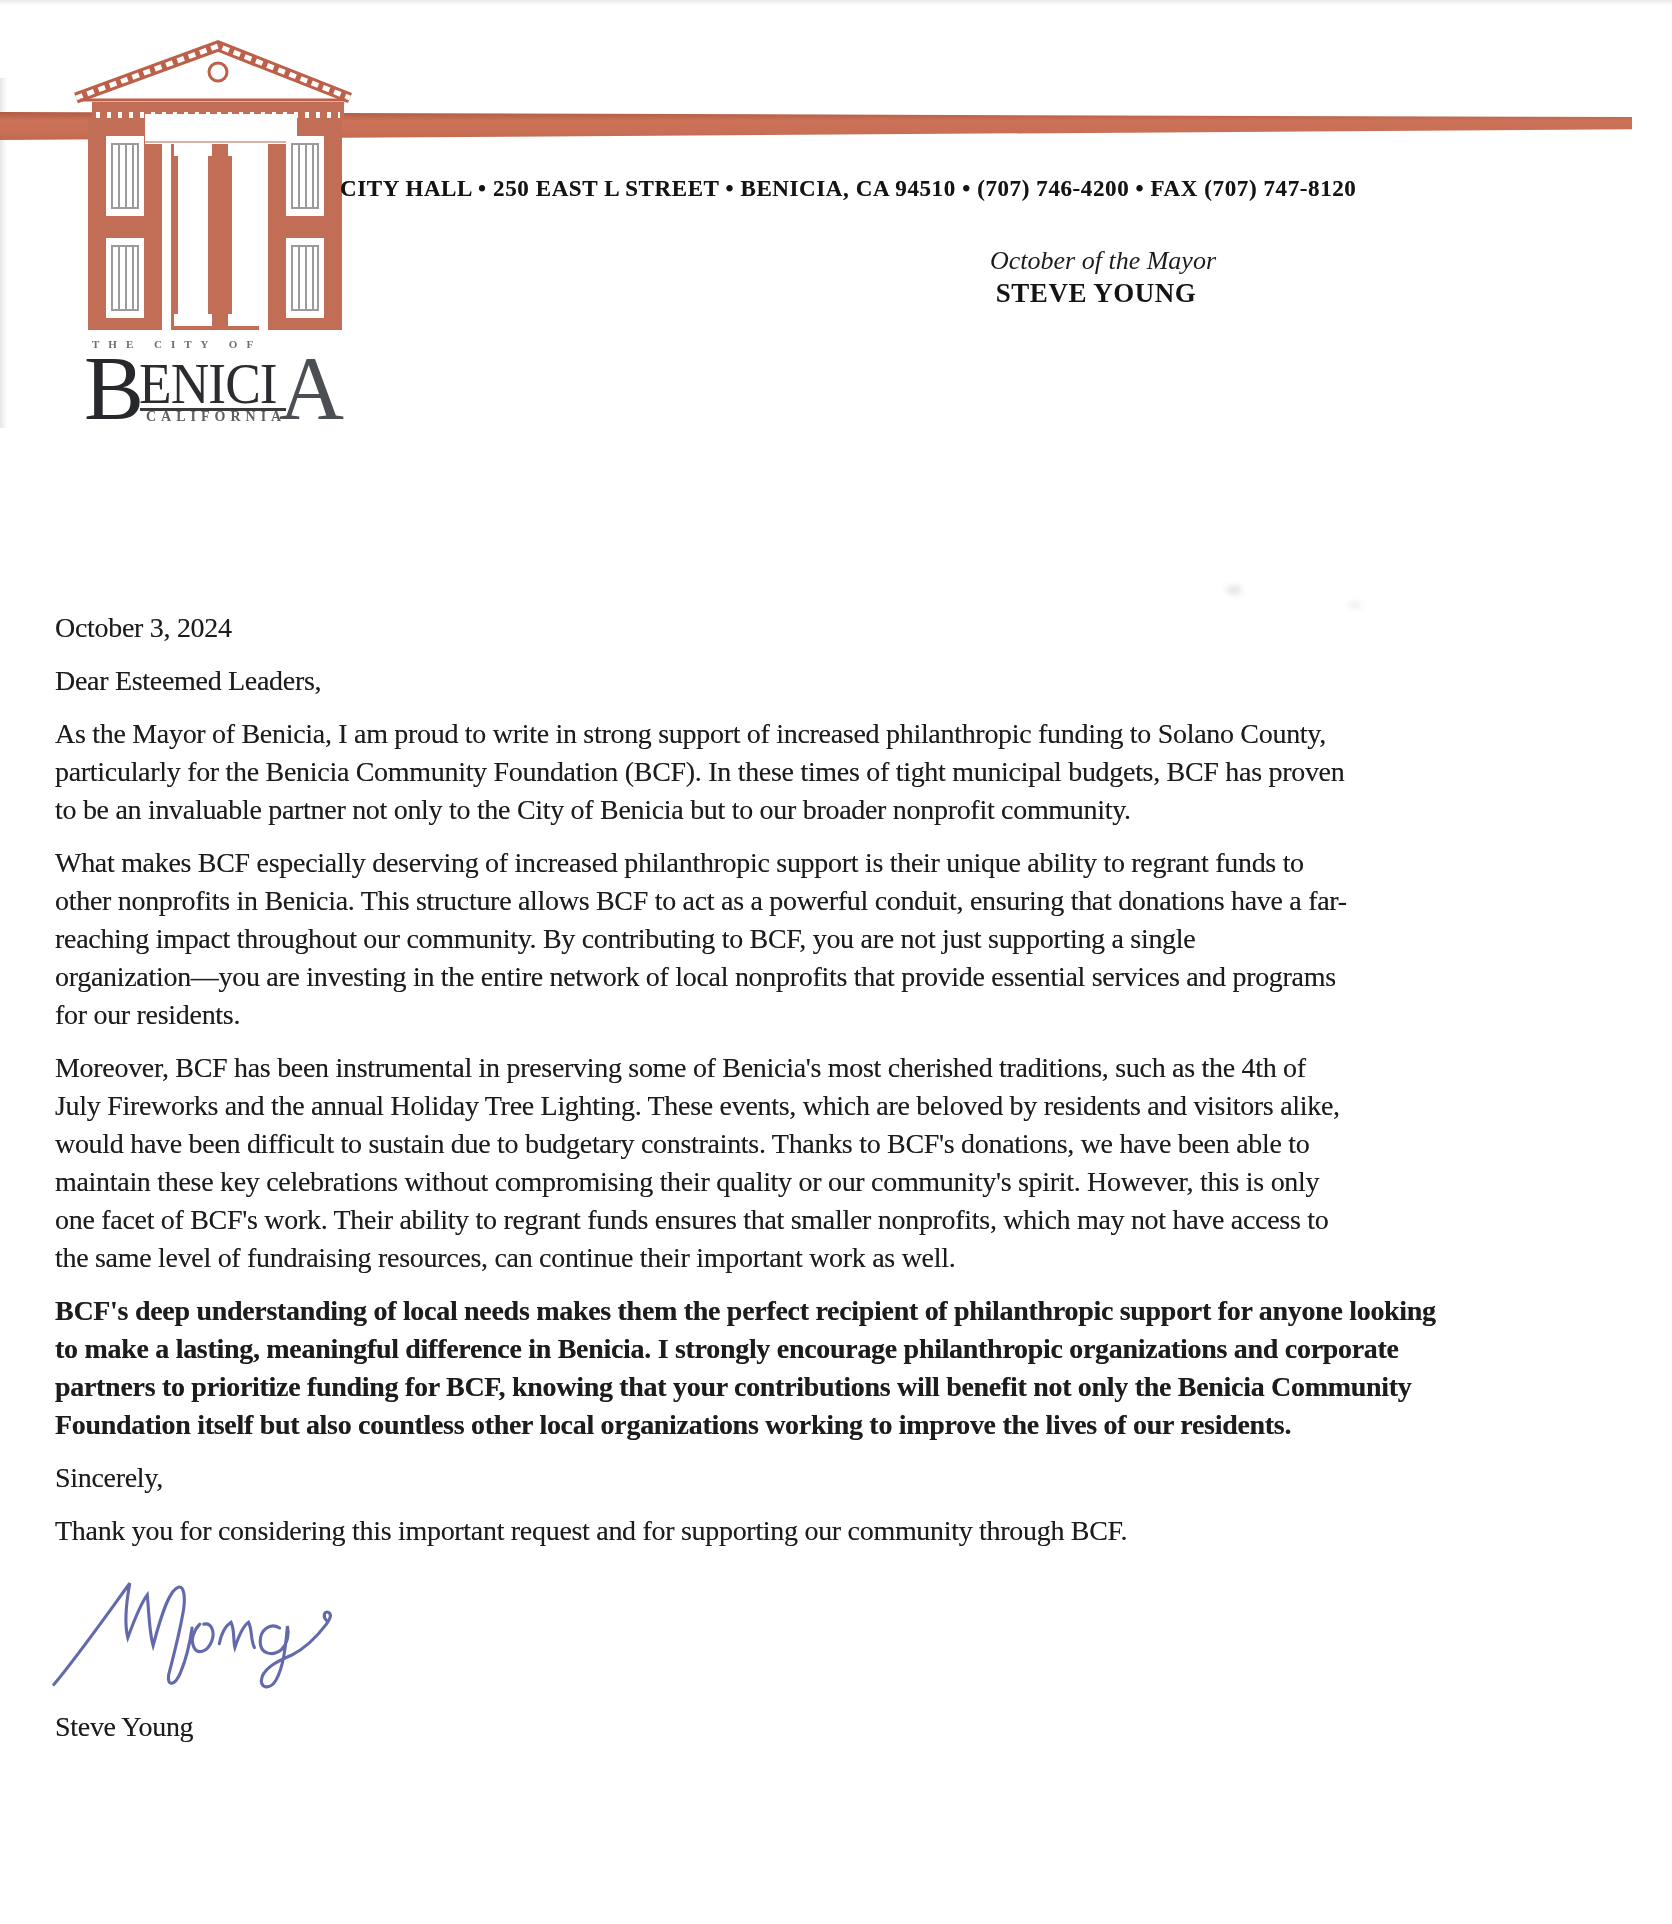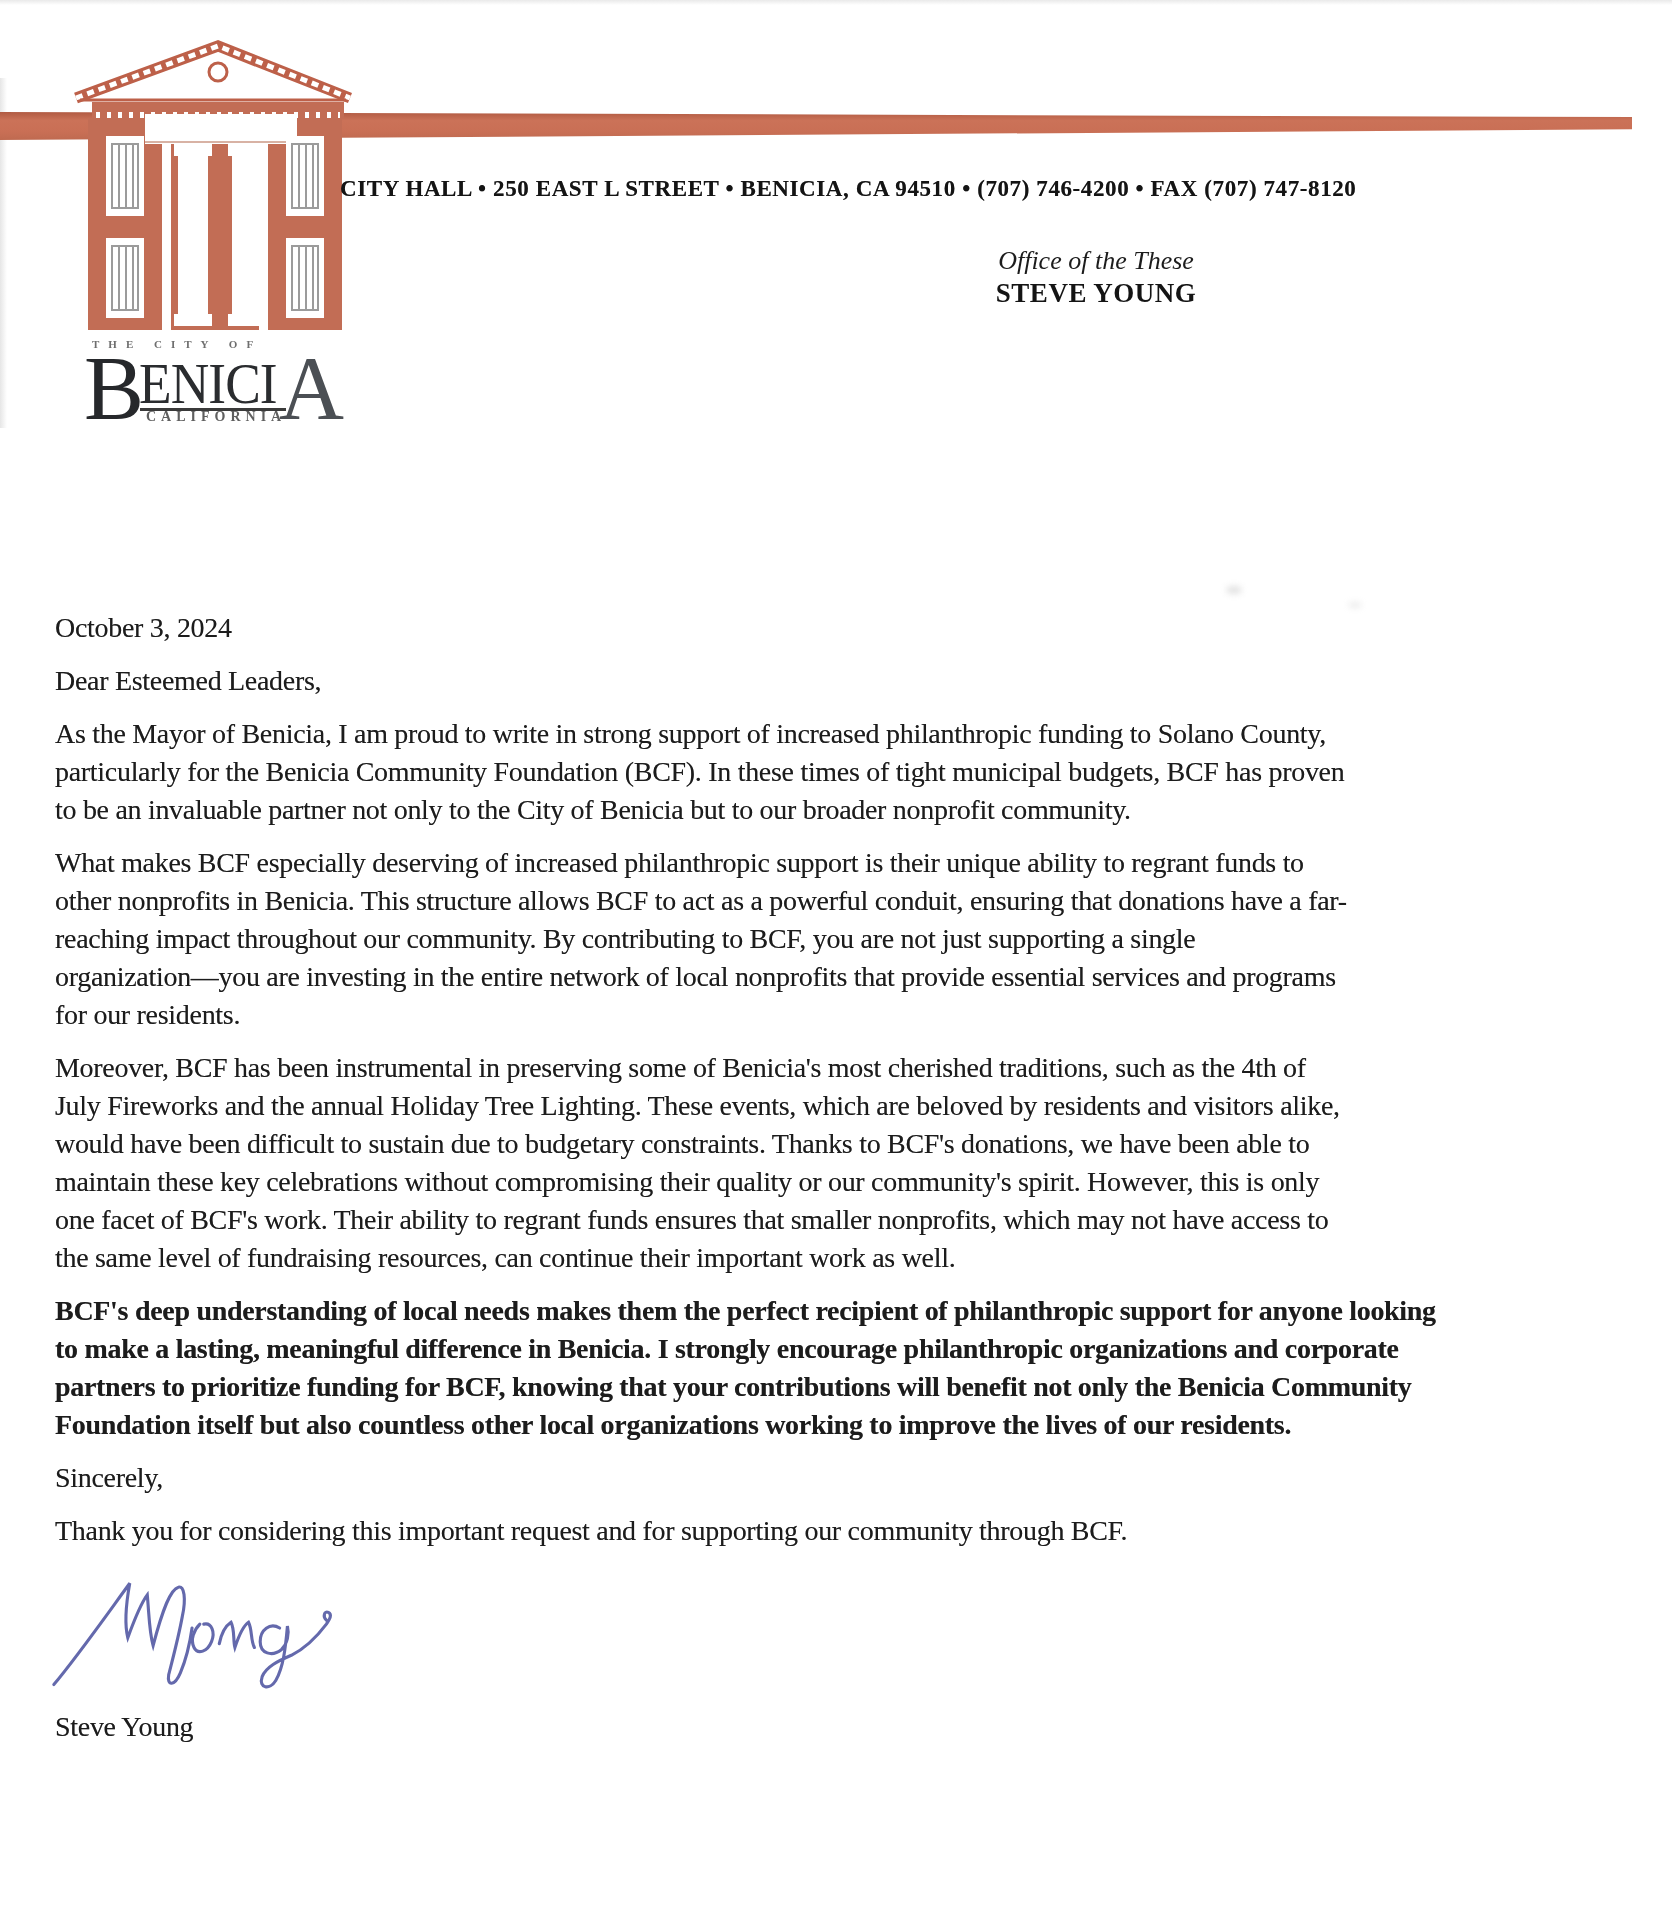--- a/index.html
+++ b/index.html
@@ -145,21 +145,21 @@
     <div class="logo-thecityof">THE CITY OF</div>
     <span class="logo-b">B</span>
     <span class="logo-mid">ENICI</span>
     <span class="logo-a">A</span>
     <div class="logo-underline"></div>
     <div class="logo-california">CALIFORNIA</div>
   </div>
 
   <div class="contact-line">CITY HALL • 250 EAST L STREET • BENICIA, CA 94510 • (707) 746-4200 • FAX (707) 747-8120</div>
   <div class="office-block">
-    <div class="office-label">Office of the These</div>
+    <div class="office-label">October of the Mayor</div>
     <div class="mayor-name">STEVE YOUNG</div>
   </div>
 
   <div class="letter-body">
     <p class="para">October 3, 2024</p>
     <p class="para gap30">Dear Esteemed Leaders,</p>
     <p class="para gap34">As the Mayor of Benicia, I am proud to write in strong support of increased philanthropic funding to Solano County,
 particularly for the Benicia Community Foundation (BCF). In these times of tight municipal budgets, BCF has proven
 to be an invaluable partner not only to the City of Benicia but to our broader nonprofit community.</p>
     <p class="para gap38">What makes BCF especially deserving of increased philanthropic support is their unique ability to regrant funds to

